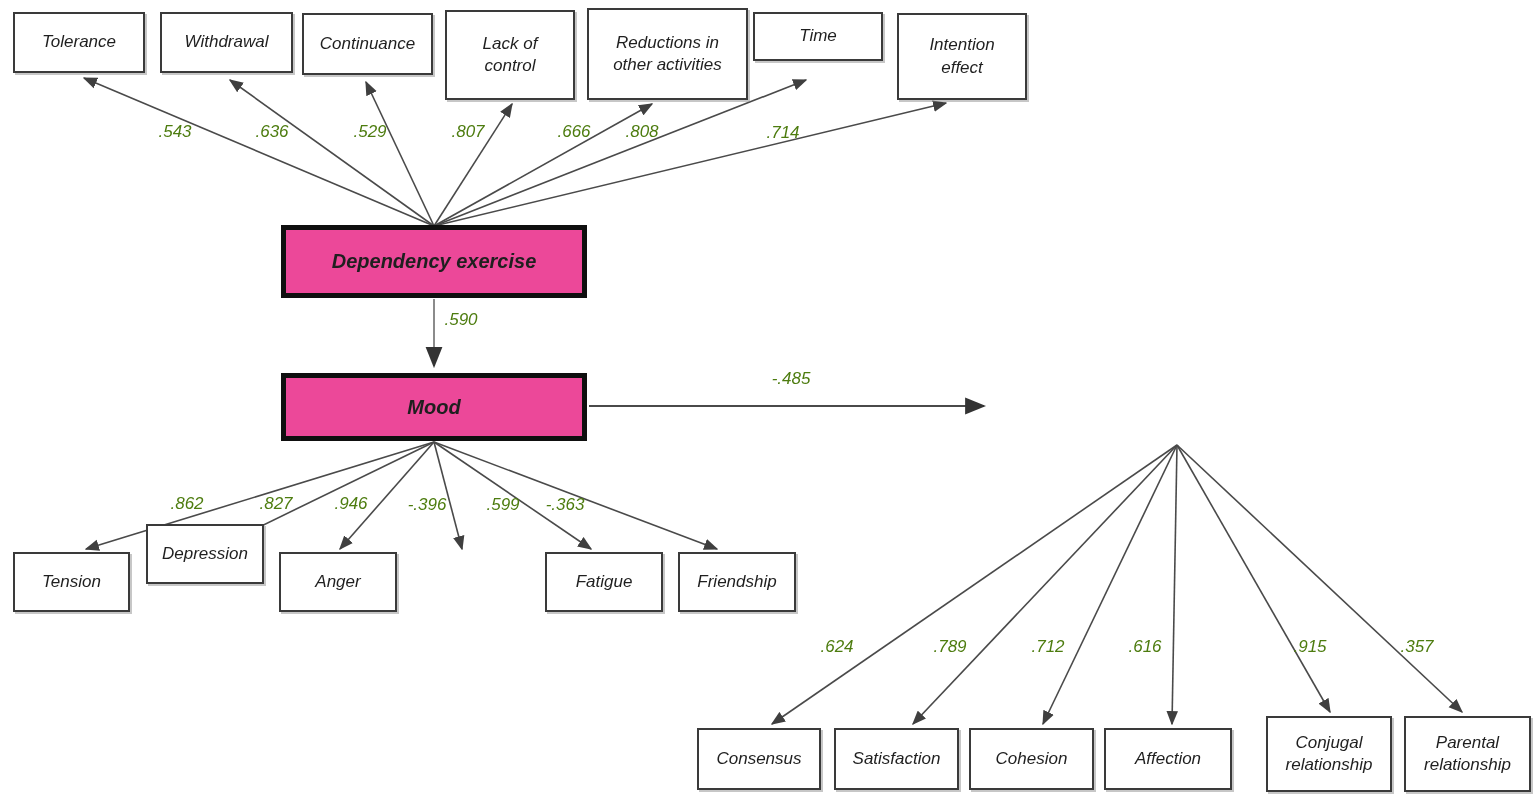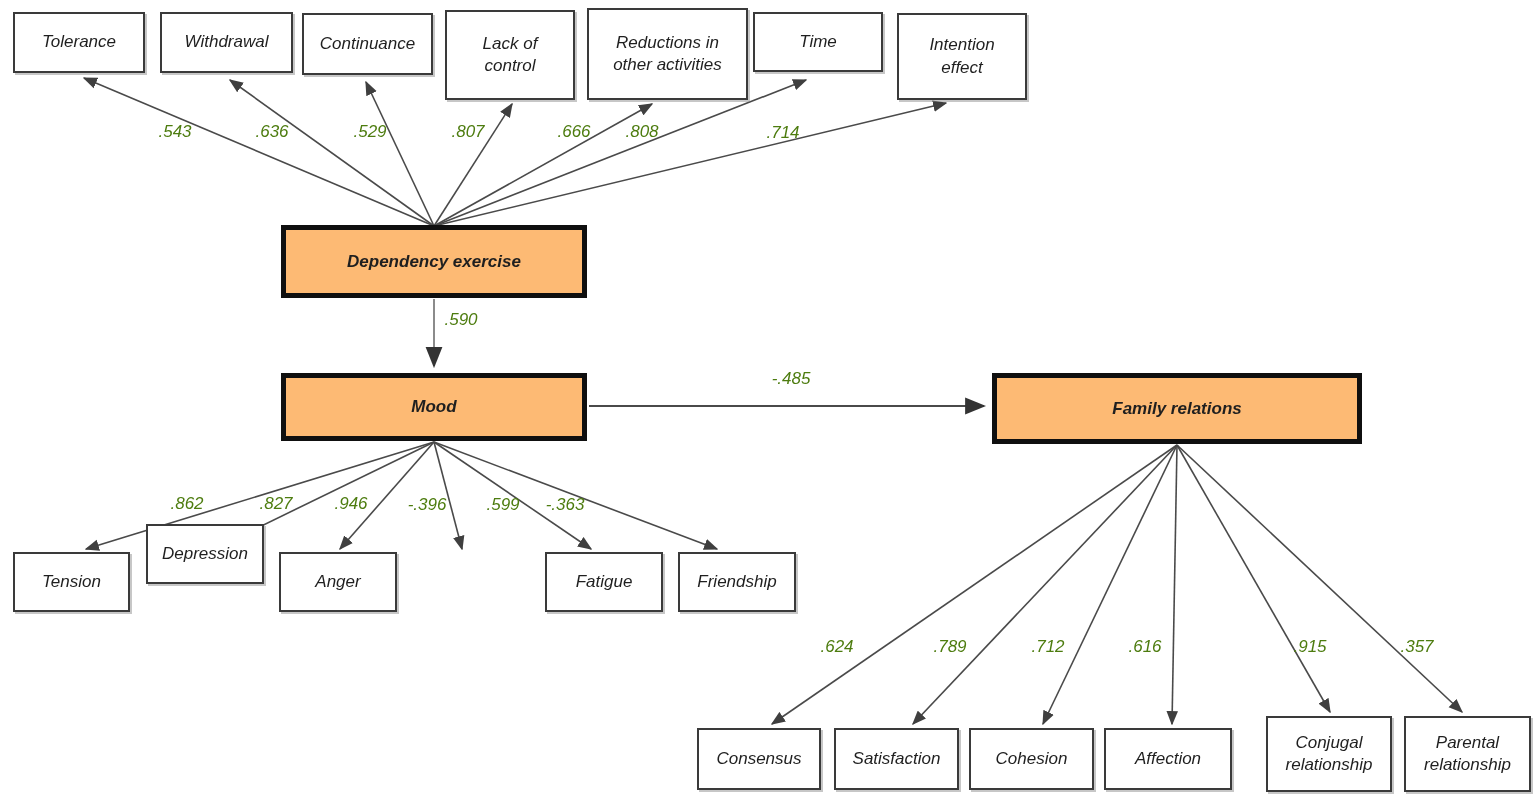--- a/index.html
+++ b/index.html
@@ -9,23 +9,23 @@
   }
   svg.arrows{position:absolute;left:0;top:0;width:1535px;height:811px;}
   .box{
     position:absolute;background:#ffffff;border:2px solid #3a3a3a;
     display:flex;align-items:center;justify-content:center;text-align:center;
     font-size:17px;line-height:1.3;box-shadow:2px 2px 0 rgba(130,130,130,0.45);
     box-sizing:border-box;
   }
   .box .lbl{display:inline-block;}
   .latent{
-    position:absolute;background:#fdba74;border:5px solid #0f0f0f;
+    position:absolute;background:#ec4899;border:5px solid #0f0f0f;
     display:flex;align-items:center;justify-content:center;text-align:center;
-    font-size:17px;font-weight:bold;box-sizing:border-box;
+    font-size:20px;font-weight:bold;box-sizing:border-box;
   }
   .coef{
     position:absolute;transform:translate(-50%,-50%);
     font-size:17px;color:#4d7c0f;white-space:nowrap;background:transparent;
   }
   .w80{max-width:80px;} .w90{max-width:92px;} .w120{max-width:122px;} .w95{max-width:96px;}
 </style>
 </head>
 <body>
 
@@ -75,35 +75,32 @@
     </div>
   <div class="box" style="left:160px;top:12px;width:133px;height:61px">
       <span class="lbl">Withdrawal</span>
     </div>
   <div class="box" style="left:445px;top:10px;width:130px;height:90px">
       <span class="lbl w80">Lack of control</span>
     </div>
   <div class="box" style="left:587px;top:8px;width:161px;height:92px">
       <span class="lbl w120">Reductions in other activities</span>
     </div>
-  <div class="box" style="left:753px;top:12px;width:130px;height:60px">
+  <div class="box" style="left:753px;top:12px;width:130px;height:49px">
       <span class="lbl">Time</span>
     </div>
   <div class="box" style="left:897px;top:13px;width:130px;height:87px">
       <span class="lbl w90">Intention effect</span>
     </div>
 
   <div class="latent" style="left:281px;top:225px;width:306px;height:73px">
       <span class="lbl">Dependency exercise</span>
     </div>
   <div class="latent" style="left:281px;top:373px;width:306px;height:68px">
       <span class="lbl">Mood</span>
-    </div>
-  <div class="latent" style="left:992px;top:373px;width:370px;height:71px">
-      <span class="lbl">Family relations</span>
     </div>
 
   <div class="box" style="left:13px;top:552px;width:117px;height:60px">
       <span class="lbl">Tension</span>
     </div>
   <div class="box" style="left:146px;top:524px;width:118px;height:60px">
       <span class="lbl">Depression</span>
     </div>
   <div class="box" style="left:279px;top:552px;width:118px;height:60px">
       <span class="lbl">Anger</span>

